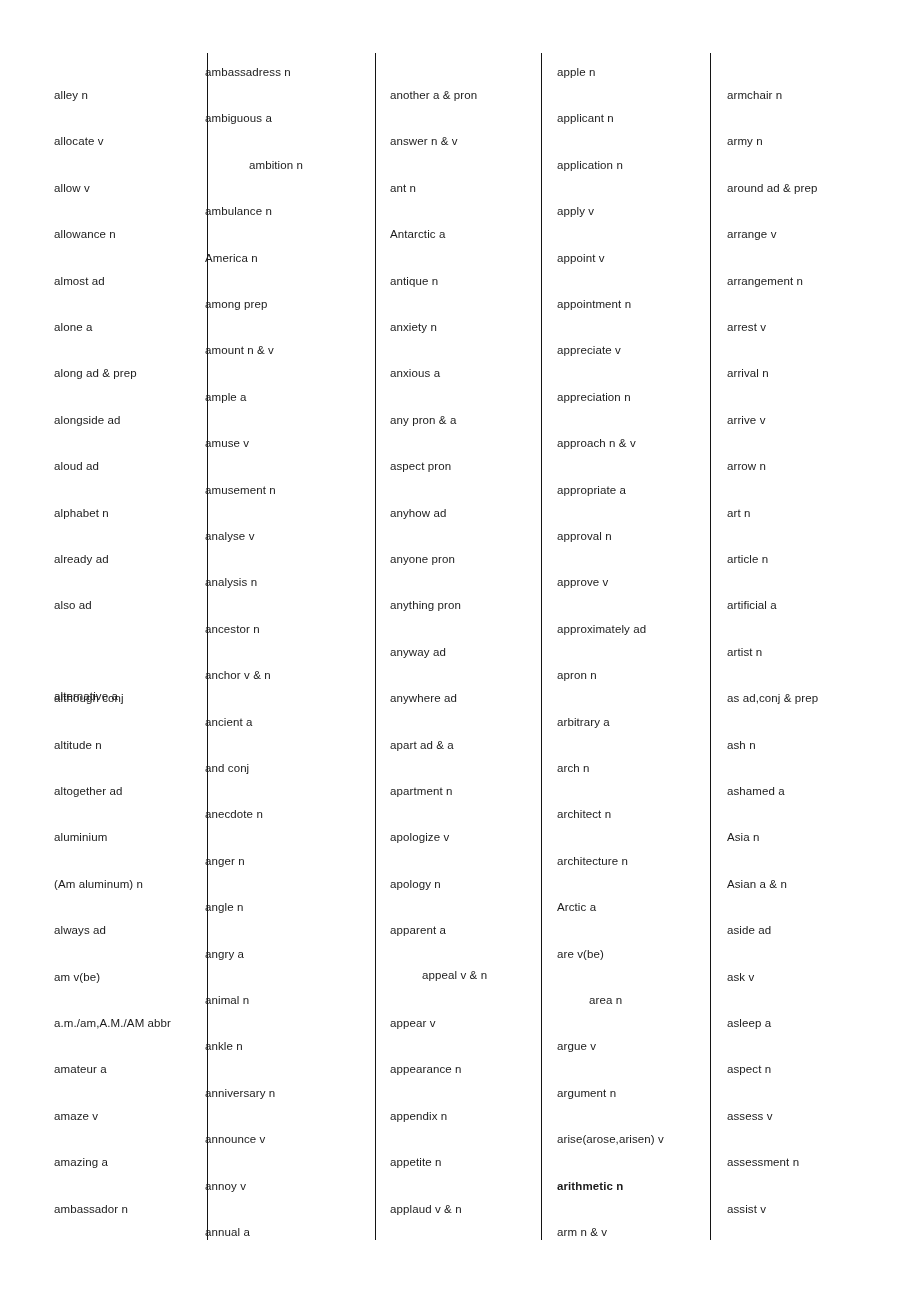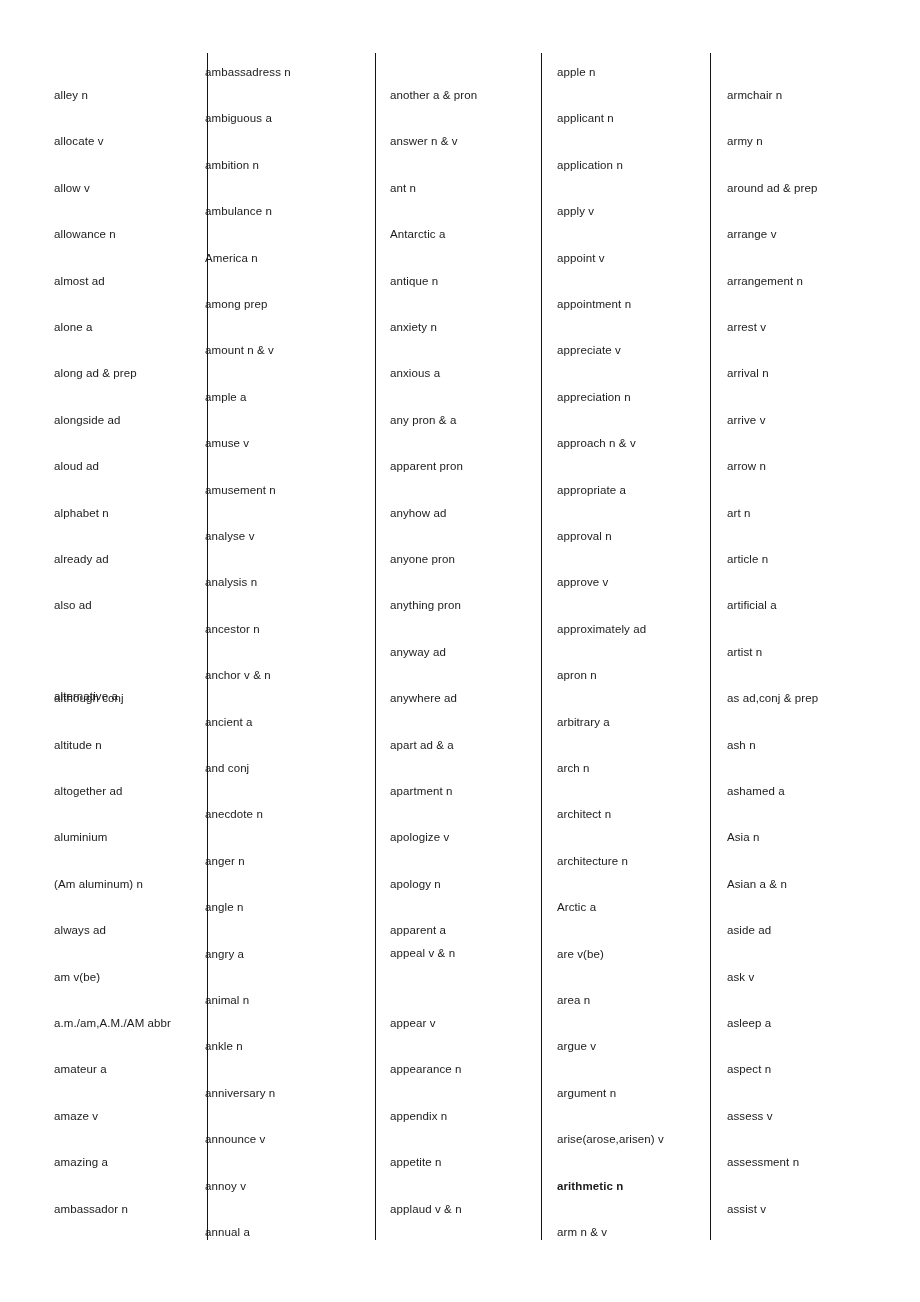--- a/index.html
+++ b/index.html
@@ -85,21 +85,21 @@
       <div class="word-entry" style="top: 969.6px;">am v(be)</div>
       <div class="word-entry" style="top: 1016px;">a.m./am,A.M./AM abbr</div>
       <div class="word-entry" style="top: 1062.4px;">amateur a</div>
       <div class="word-entry" style="top: 1108.8px;">amaze v</div>
       <div class="word-entry" style="top: 1155.2px;">amazing a</div>
       <div class="word-entry" style="top: 1201.6px;">ambassador n</div>
     </div>
     <div class="column col-1" style="left: 205px;">
       <div class="word-entry" style="top: 65px;">ambassadress n</div>
       <div class="word-entry" style="top: 111.4px;">ambiguous a</div>
-      <div class="word-entry" style="top: 157.8px;">ambition n</div>
+      <div class="word-entry" style="top: 157.8px; margin-left: 44px;">ambition n</div>
       <div class="word-entry" style="top: 204.2px;">ambulance n</div>
       <div class="word-entry" style="top: 250.6px;">America n</div>
       <div class="word-entry" style="top: 297px;">among prep</div>
       <div class="word-entry" style="top: 343.4px;">amount n &amp; v</div>
       <div class="word-entry" style="top: 389.8px;">ample a</div>
       <div class="word-entry" style="top: 436.2px;">amuse v</div>
       <div class="word-entry" style="top: 482.6px;">amusement n</div>
       <div class="word-entry" style="top: 529px;">analyse v</div>
       <div class="word-entry" style="top: 575.4px;">analysis n</div>
       <div class="word-entry" style="top: 621.8px;">ancestor n</div>
@@ -119,32 +119,32 @@
     </div>
     <div class="column col-2" style="left: 390px;">
       <div class="word-entry" style="top: 88px;">another a &amp; pron</div>
       <div class="word-entry" style="top: 134.4px;">answer n &amp; v</div>
       <div class="word-entry" style="top: 180.8px;">ant n</div>
       <div class="word-entry" style="top: 227.2px;">Antarctic a</div>
       <div class="word-entry" style="top: 273.6px;">antique n</div>
       <div class="word-entry" style="top: 320px;">anxiety n</div>
       <div class="word-entry" style="top: 366.4px;">anxious a</div>
       <div class="word-entry" style="top: 412.8px;">any pron &amp; a</div>
-      <div class="word-entry" style="top: 459.2px;">apparent pron</div>
+      <div class="word-entry" style="top: 459.2px;">aspect pron</div>
       <div class="word-entry" style="top: 505.6px;">anyhow ad</div>
       <div class="word-entry" style="top: 552px;">anyone pron</div>
       <div class="word-entry" style="top: 598.4px;">anything pron</div>
       <div class="word-entry" style="top: 644.8px;">anyway ad</div>
       <div class="word-entry" style="top: 691.2px;">anywhere ad</div>
       <div class="word-entry" style="top: 737.6px;">apart ad &amp; a</div>
       <div class="word-entry" style="top: 784px;">apartment n</div>
       <div class="word-entry" style="top: 830.4px;">apologize v</div>
       <div class="word-entry" style="top: 876.8px;">apology n</div>
       <div class="word-entry" style="top: 923.2px;">apparent a</div>
-      <div class="word-entry" style="top: 946px;">appeal v &amp; n</div>
+      <div class="word-entry" style="top: 968px; margin-left: 32px;">appeal v &amp; n</div>
       <div class="word-entry" style="top: 1016px;">appear v</div>
       <div class="word-entry" style="top: 1062.4px;">appearance n</div>
       <div class="word-entry" style="top: 1108.8px;">appendix n</div>
       <div class="word-entry" style="top: 1155.2px;">appetite n</div>
       <div class="word-entry" style="top: 1201.6px;">applaud v &amp; n</div>
     </div>
     <div class="column col-3" style="left: 557px;">
       <div class="word-entry" style="top: 65px;">apple n</div>
       <div class="word-entry" style="top: 111.4px;">applicant n</div>
       <div class="word-entry" style="top: 157.8px;">application n</div>
@@ -158,21 +158,21 @@
       <div class="word-entry" style="top: 529px;">approval n</div>
       <div class="word-entry" style="top: 575.4px;">approve v</div>
       <div class="word-entry" style="top: 621.8px;">approximately ad</div>
       <div class="word-entry" style="top: 668.2px;">apron n</div>
       <div class="word-entry" style="top: 714.6px;">arbitrary a</div>
       <div class="word-entry" style="top: 761px;">arch n</div>
       <div class="word-entry" style="top: 807.4px;">architect n</div>
       <div class="word-entry" style="top: 853.8px;">architecture n</div>
       <div class="word-entry" style="top: 900.2px;">Arctic a</div>
       <div class="word-entry" style="top: 946.6px;">are v(be)</div>
-      <div class="word-entry" style="top: 993px;">area n</div>
+      <div class="word-entry" style="top: 993px; margin-left: 32px;">area n</div>
       <div class="word-entry" style="top: 1039.4px;">argue v</div>
       <div class="word-entry" style="top: 1085.8px;">argument n</div>
       <div class="word-entry" style="top: 1132.2px;">arise(arose,arisen) v</div>
       <div class="word-entry" style="top: 1178.6px; font-weight: bold;">arithmetic n</div>
       <div class="word-entry" style="top: 1225px;">arm n &amp; v</div>
     </div>
     <div class="column col-4" style="left: 727px;">
       <div class="word-entry" style="top: 88px;">armchair n</div>
       <div class="word-entry" style="top: 134.4px;">army n</div>
       <div class="word-entry" style="top: 180.8px;">around ad &amp; prep</div>

